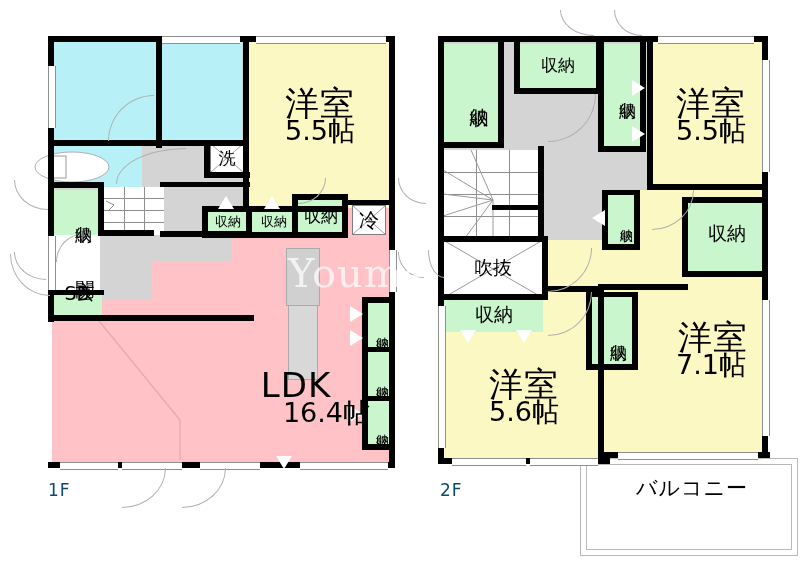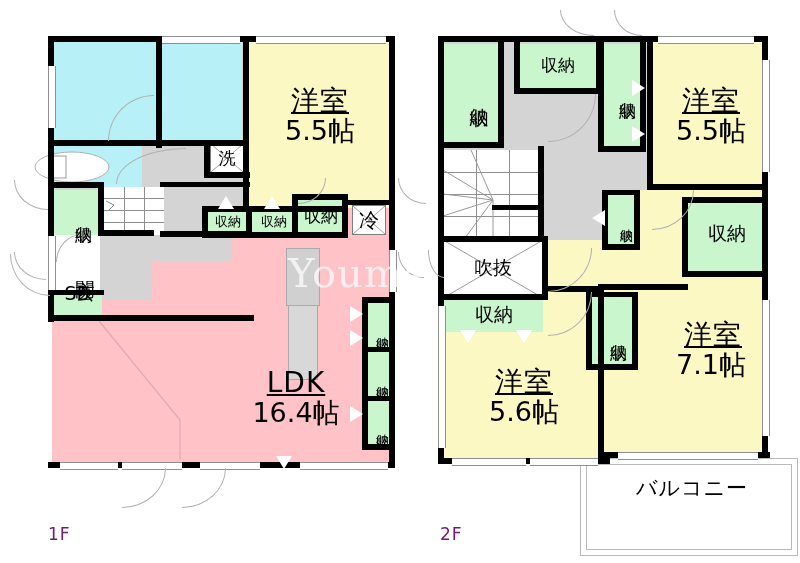--- a/index.html
+++ b/index.html
@@ -44,26 +44,26 @@
     font-weight: 500;
   }
   .lbl-v {   
     position: absolute;
     color: #000;
     text-align: center;
     line-height: 1.0;
     writing-mode: vertical-rl;
     text-orientation: upright;
   }
-  .room-name { font-size: 28px; letter-spacing: 1px; text-decoration: underline; }
+  .room-name { font-size: 34px; letter-spacing: 1px; }
   .room-size { font-size: 27px; letter-spacing: 0px; }
   .cl-sm  { font-size: 13px; letter-spacing: 0px; }
   .cl-md  { font-size: 17px; letter-spacing: 0px; }
   .cl-lg  { font-size: 19px; letter-spacing: 0px; }
-  .floor-tag { font-size: 17px; color:#701a75; letter-spacing:1px;margin-top:44px; }
+  .floor-tag { font-size: 17px; color:#0c4a6e; letter-spacing:1px; }
   .balcony-lbl { font-size: 21px; letter-spacing: 1px; }
 
   
   .appl {
     position: absolute;
     box-sizing: border-box;
     border: 1px solid #7e7e7e;
     background: #ffffff;
     overflow: hidden;
   }
@@ -254,21 +254,21 @@
     <div class="tri tri-u" style="left:264px;top:196px;"></div>
     <div class="tri tri-d" style="left:276px;top:456px;"></div>
     <div class="tri tri-r" style="left:350px;top:306px;"></div>
     <div class="tri tri-r" style="left:350px;top:330px;"></div>
     <div class="tri tri-r" style="left:350px;top:406px;"></div>
 
     <div class="lbl room-name" style="left:257px;top:86px;width:126px;">洋室</div>
     <div class="lbl room-size" style="left:257px;top:117px;width:126px;">5.5帖</div>
 
     <div class="lbl room-name" style="left:238px;top:368px;width:116px;">LDK</div>
-    <div class="lbl room-size" style="left:222px;top:399px;width:148px;">16.4帖</div>
+    <div class="lbl room-size" style="left:222px;top:399px;width:148px;text-align:right;">16.4帖</div>
 
     <div class="lbl-v cl-lg" style="left:59px;top:239px;width:36px;height:54px;">玄関</div>
     <div class="lbl" style="left:54px;top:284px;width:46px;font-size:19px;">SB</div>
     <div class="lbl-v cl-md" style="left:62px;top:192px;width:30px;height:42px;">収納</div>
 
     <div class="lbl cl-sm" style="left:208px;top:215px;width:40px;">収納</div>
     <div class="lbl cl-sm" style="left:254px;top:215px;width:40px;">収納</div>
     <div class="lbl cl-md" style="left:298px;top:208px;width:46px;">収納</div>
 
     <div class="lbl-v cl-sm" style="left:371px;top:306px;width:18px;height:42px;">収納</div>

